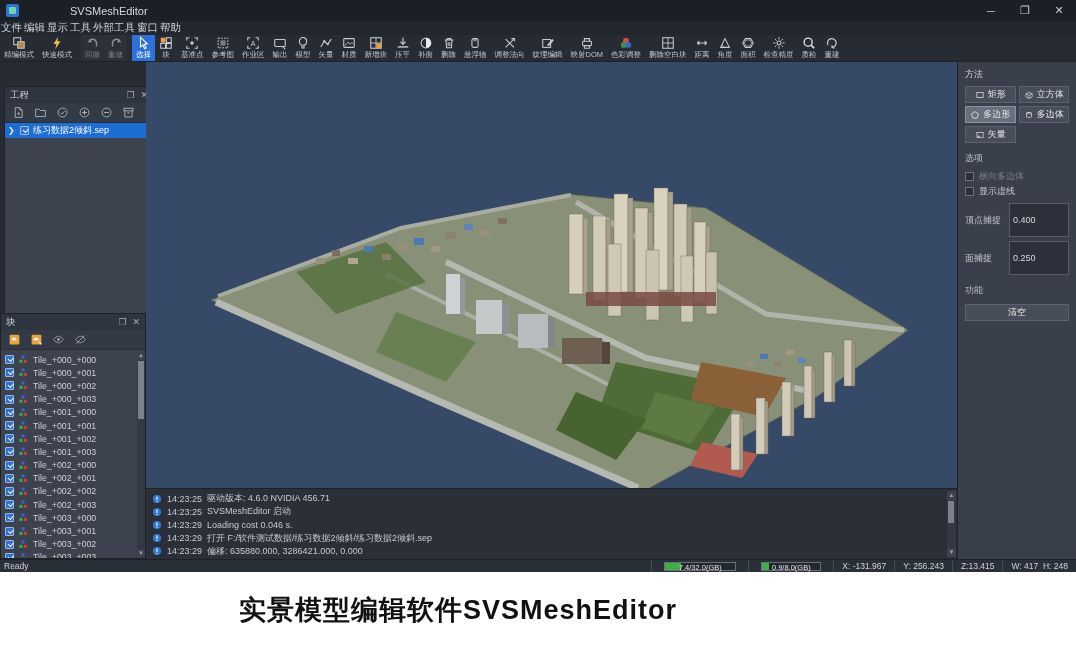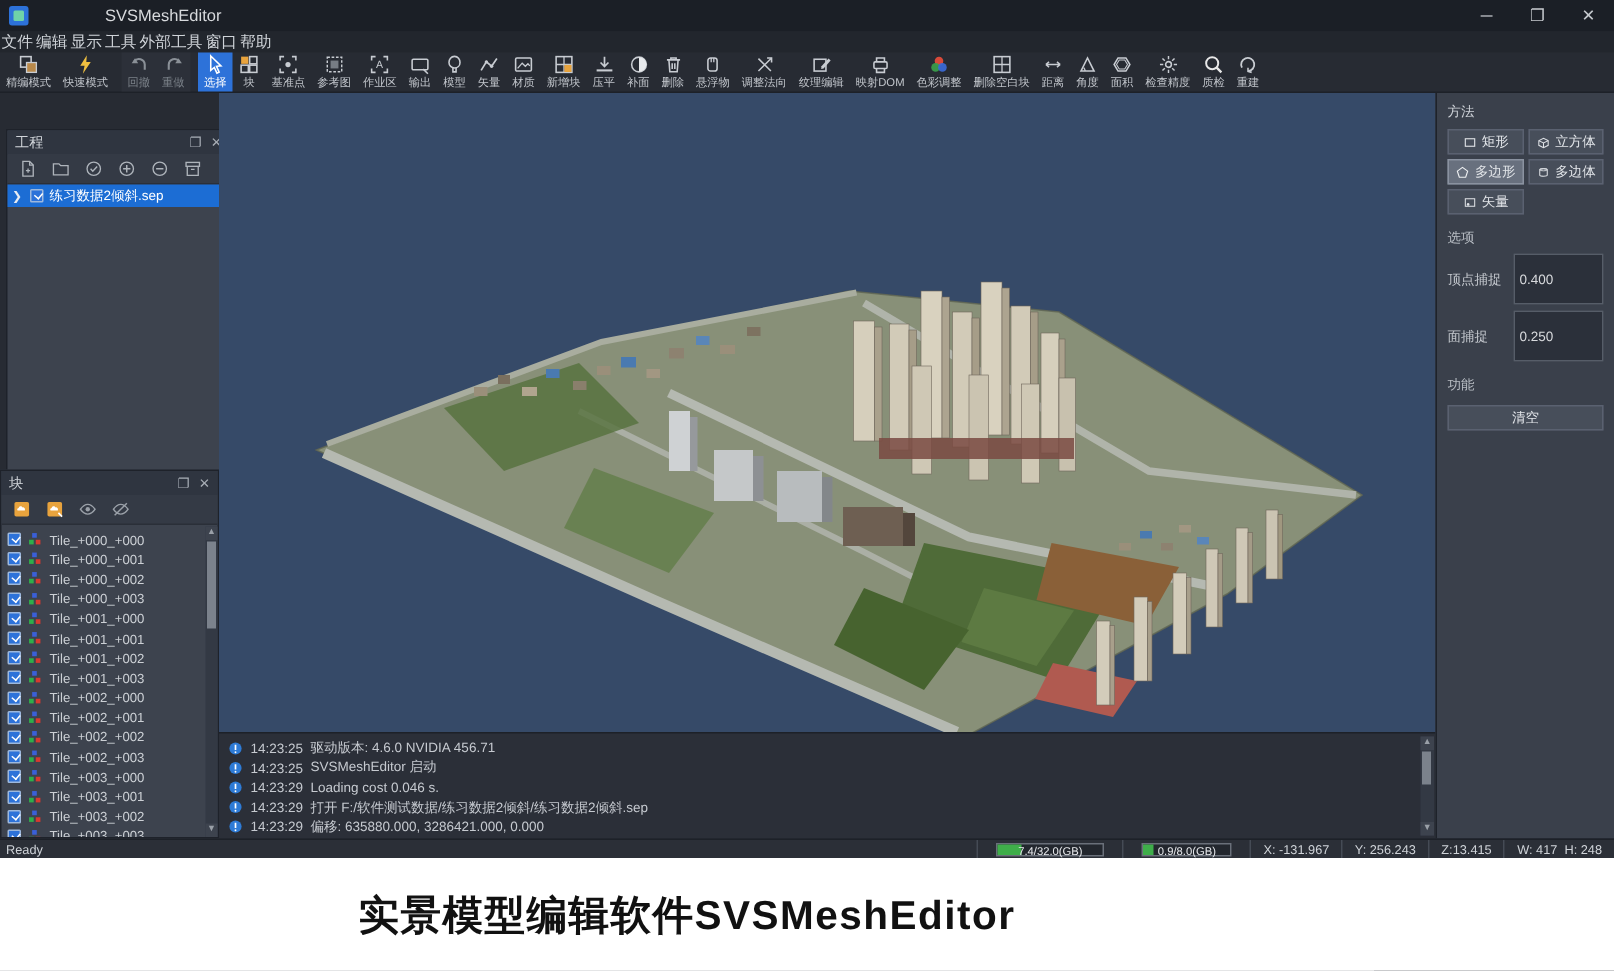--- a/index.html
+++ b/index.html
@@ -898,20 +898,32 @@
               <rect x="3" y="4" width="10" height="8" fill="none" stroke="#dfe2e6" stroke-width="1.1"></rect>
               <circle cx="6" cy="10" r="1.4" fill="#dfe2e6"></circle>
             </svg>
           </span>
           <span>矢量</span>
         </div>
       </div>
     <div class="rp-section">选项</div>
     <div>
 
+        <div class="rp-opt disabled">
+          <span class="ucbx"></span>
+          <span>横向多边体</span>
+        </div>
+
+        <div class="rp-opt">
+          <span class="ucbx"></span>
+          <span>显示虚线</span>
+        </div>
+      </div>
+    <div>
+
         <div class="rp-field">
           <label>顶点捕捉</label>
           <input value="0.400" style="">
         </div>
 
         <div class="rp-field">
           <label>面捕捉</label>
           <input value="0.250" style="">
         </div>
       </div>

